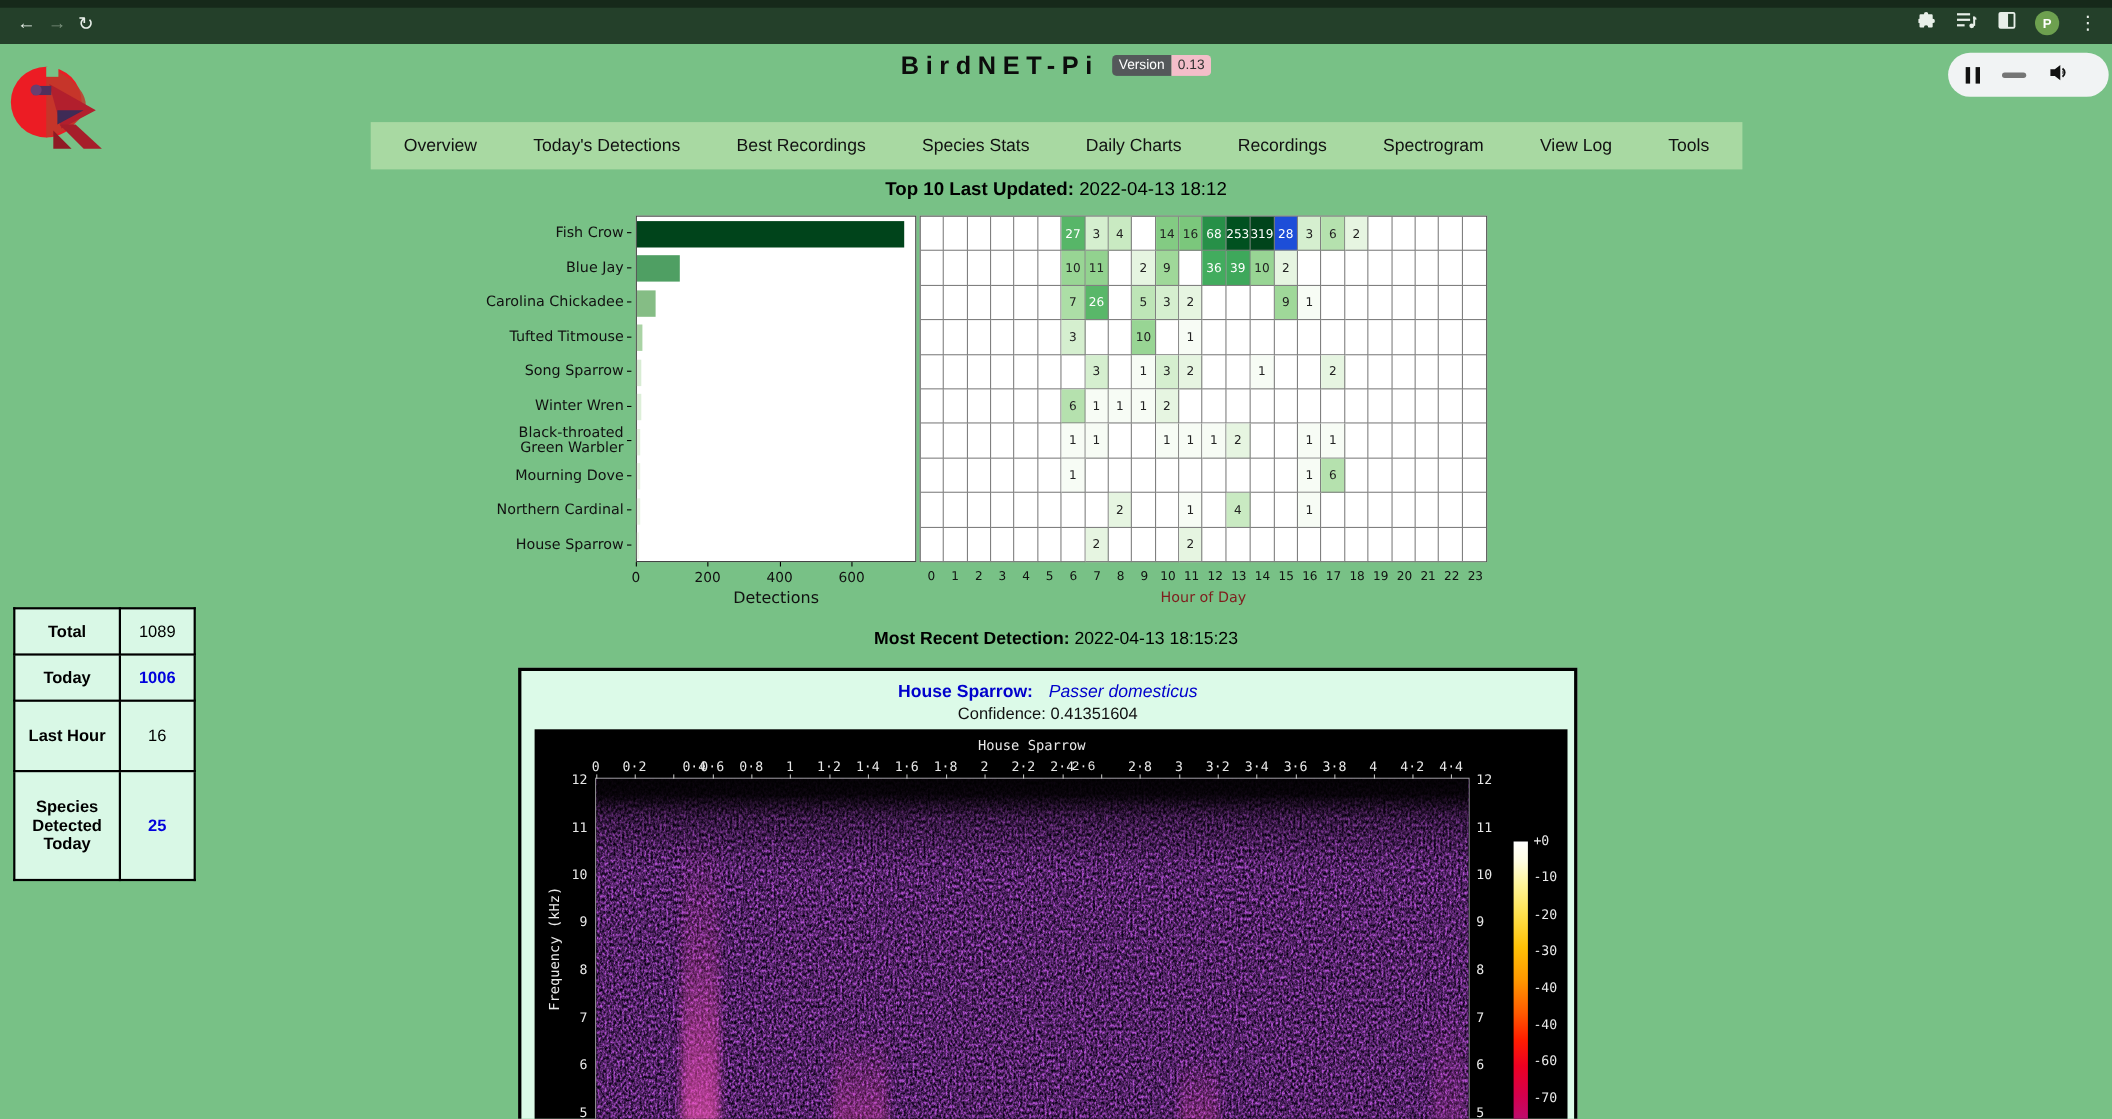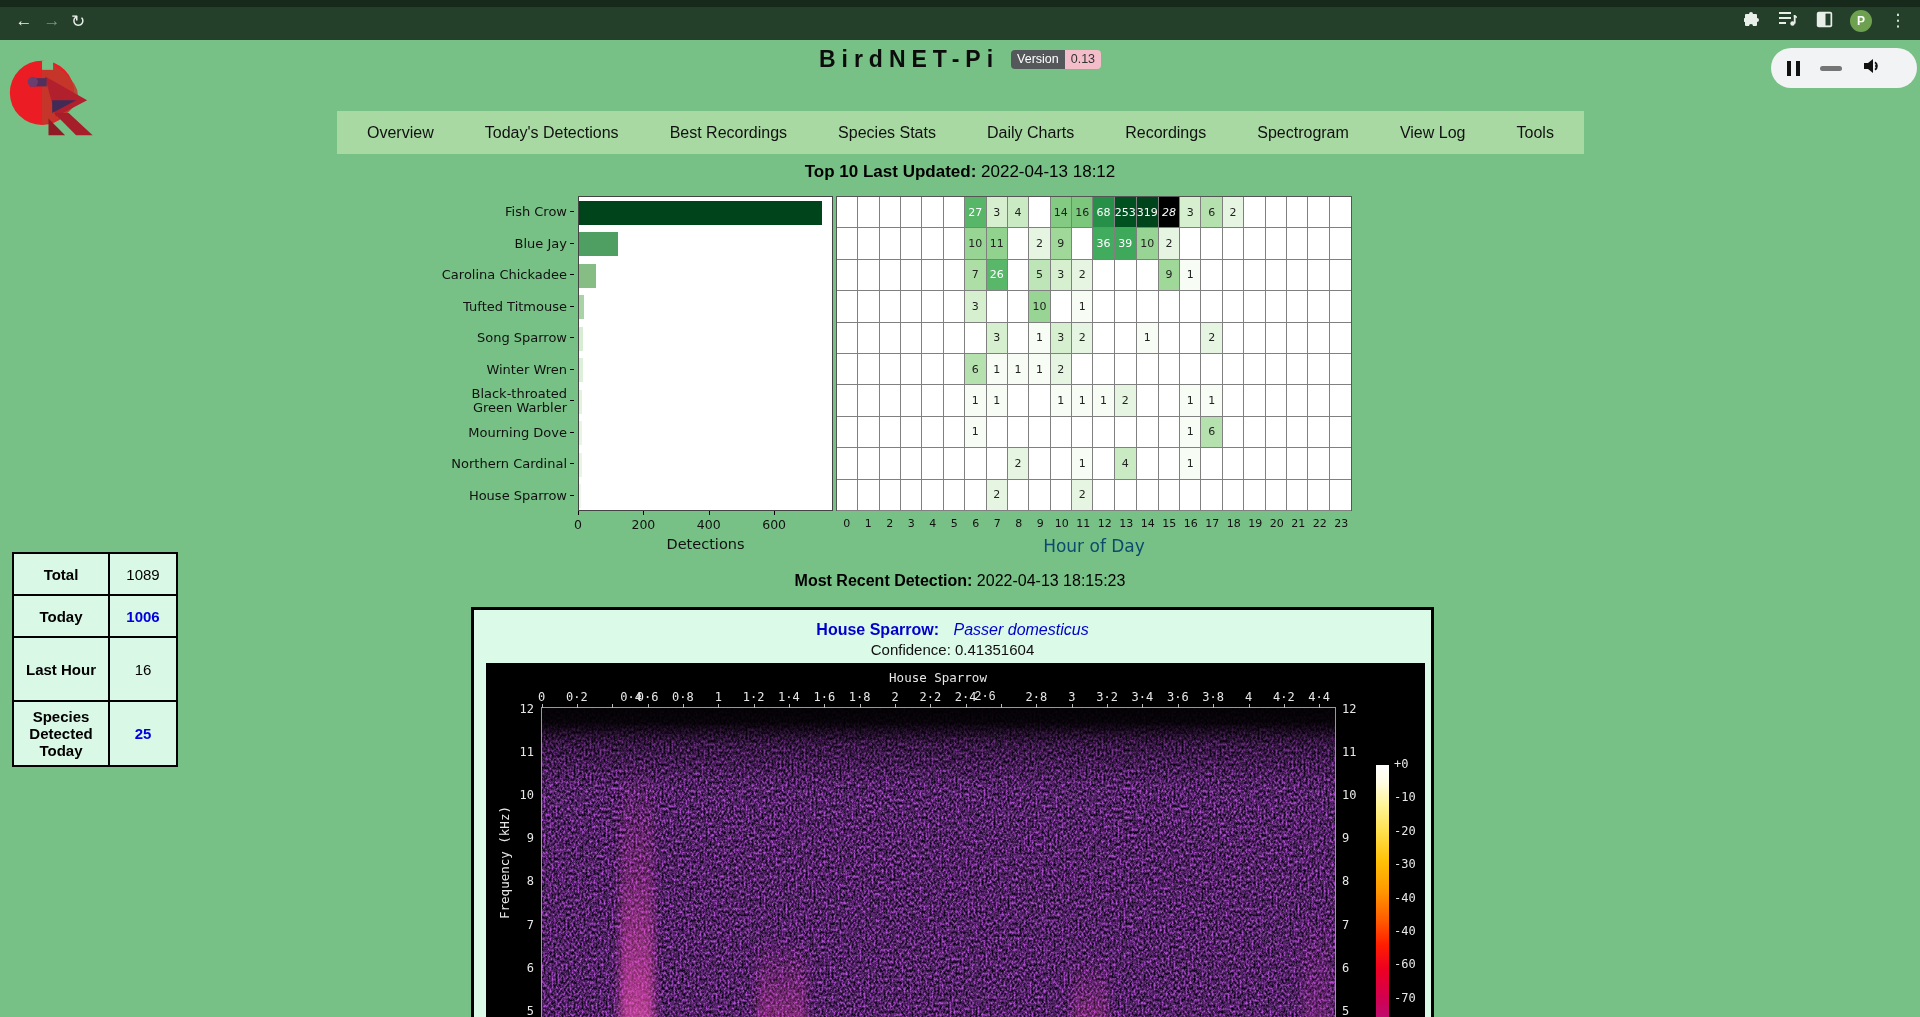--- a/index.html
+++ b/index.html
@@ -61,22 +61,22 @@
                 font-family: "DejaVu Sans", sans-serif; color: #111; }
 
   #heatmap { position: absolute; left: 836px; top: 156px; width: 516px; height: 315px; background: #fff;
              border: 1px solid #555; display: grid; grid-template-columns: repeat(24, 1fr); }
   .hm-cell { border-right: 1px solid #808080; border-bottom: 1px solid #808080;
              display: flex; align-items: center; justify-content: center;
              font-size: 11px; font-family: "DejaVu Sans", sans-serif; color: #222; }
   .hm-cell:nth-child(24n) { border-right: none; }
   #hour-labels { position: absolute; left: 836px; top: 477px; width: 516px; display: grid; grid-template-columns: repeat(24, 1fr); }
   #hour-labels div { text-align: center; font-size: 11px; font-family: "DejaVu Sans", sans-serif; color: #111; }
-  #hm-xlabel { position: absolute; left: 836px; width: 516px; top: 496px; text-align: center; font-size: 17px;
-               font-family: "DejaVu Sans", sans-serif; color: #0c4a6e; }
+  #hm-xlabel { position: absolute; left: 836px; width: 516px; top: 496px; text-align: center; font-size: 13px;
+               font-family: "DejaVu Sans", sans-serif; color: #7f1d1d; }
 
   
   #stats-table { position: absolute; left: 12px; top: 512px; border-collapse: collapse; }
   #stats-table td { border: 2.5px solid #000; background: #d9f8e6; text-align: center; vertical-align: middle;
                     font-size: 15px; padding: 4px 6px; }
   #stats-table td.lbl { font-weight: bold; width: 96px; }
   #stats-table td.val { width: 68px; }
   .stat-link { color: #0000dd; font-weight: bold; cursor: pointer; }
 
   #mr-line { position: absolute; left: 0; right: 0; top: 532px; text-align: center; font-size: 16px; color: #000; }
@@ -277,21 +277,21 @@
       <div class="hm-cell" style="height: 31.4px;"></div>
       <div class="hm-cell" style="height: 31.4px; background: rgb(87, 182, 104); color: rgb(255, 255, 255);">27</div>
       <div class="hm-cell" style="height: 31.4px; background: rgb(213, 239, 207);">3</div>
       <div class="hm-cell" style="height: 31.4px; background: rgb(201, 234, 194);">4</div>
       <div class="hm-cell" style="height: 31.4px;"></div>
       <div class="hm-cell" style="height: 31.4px; background: rgb(131, 203, 131);">14</div>
       <div class="hm-cell" style="height: 31.4px; background: rgb(123, 199, 124);">16</div>
       <div class="hm-cell" style="height: 31.4px; background: rgb(39, 144, 72); color: rgb(255, 255, 255);">68</div>
       <div class="hm-cell" style="height: 31.4px; background: rgb(0, 81, 32); color: rgb(255, 255, 255);">253</div>
       <div class="hm-cell" style="height: 31.4px; background: rgb(0, 68, 27); color: rgb(255, 255, 255);">319</div>
-      <div class="hm-cell" style="height: 31.4px; background: #000000; color: rgb(255, 255, 255); font-style: italic;">28</div>
+      <div class="hm-cell" style="height: 31.4px; background: #1d4ed8; color: rgb(255, 255, 255);">28</div>
       <div class="hm-cell" style="height: 31.4px; background: rgb(213, 239, 207);">3</div>
       <div class="hm-cell" style="height: 31.4px; background: rgb(181, 225, 174);">6</div>
       <div class="hm-cell" style="height: 31.4px; background: rgb(230, 245, 225);">2</div>
       <div class="hm-cell" style="height: 31.4px;"></div>
       <div class="hm-cell" style="height: 31.4px;"></div>
       <div class="hm-cell" style="height: 31.4px;"></div>
       <div class="hm-cell" style="height: 31.4px;"></div>
       <div class="hm-cell" style="height: 31.4px;"></div>
       <div class="hm-cell" style="height: 31.4px;"></div>
       <div class="hm-cell" style="height: 31.4px;"></div>
@@ -546,21 +546,21 @@
         </tr>
         <tr>
           <td class="lbl" style="height: 42px;">Today</td>
           <td class="val stat-link">1006</td>
         </tr>
         <tr>
           <td class="lbl" style="height: 64px;">Last Hour</td>
           <td class="val">16</td>
         </tr>
         <tr>
-          <td class="lbl" style="height: 65px;">Species Detected Today</td>
+          <td class="lbl" style="height: 99px;">Species Detected Today</td>
           <td class="val stat-link">25</td>
         </tr>
       </tbody>
     </table>
 
   <div id="mr-line">
     <b>Most Recent Detection:</b>
     <span>2022-04-13 18:15:23</span>
   </div>
 

